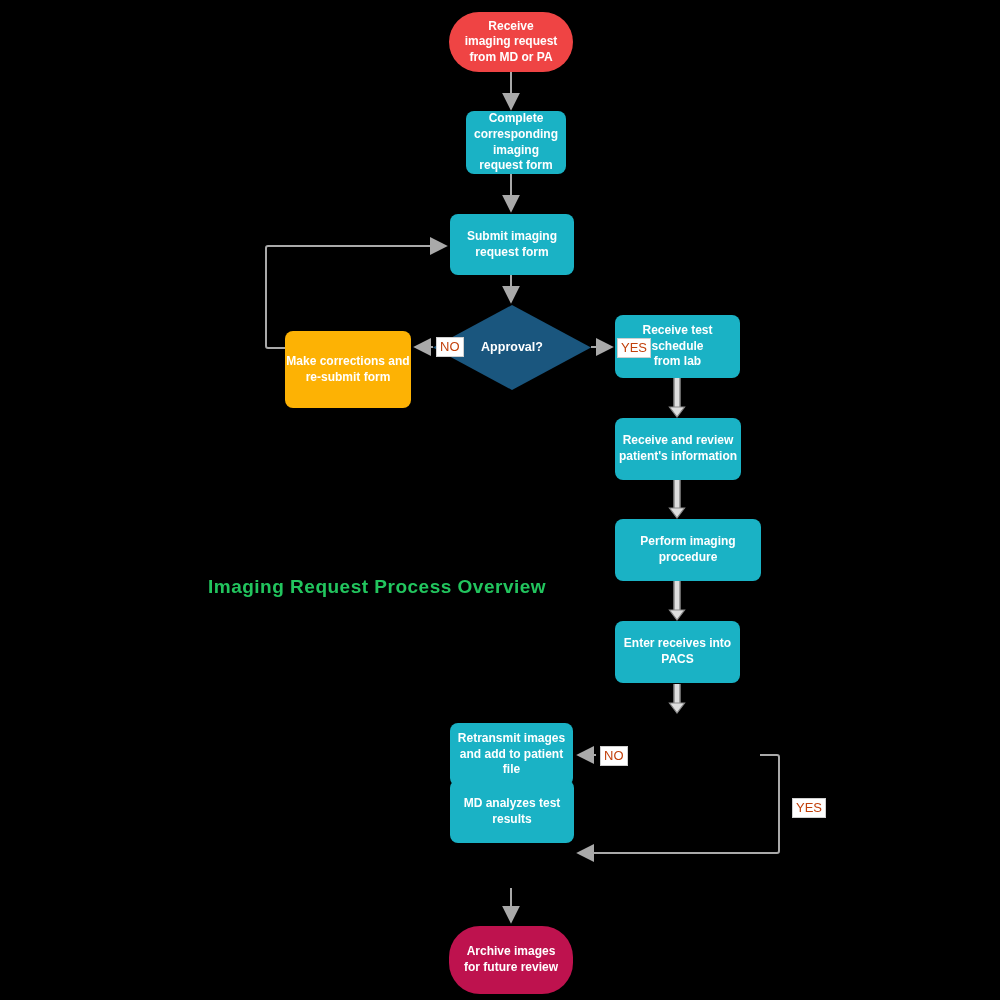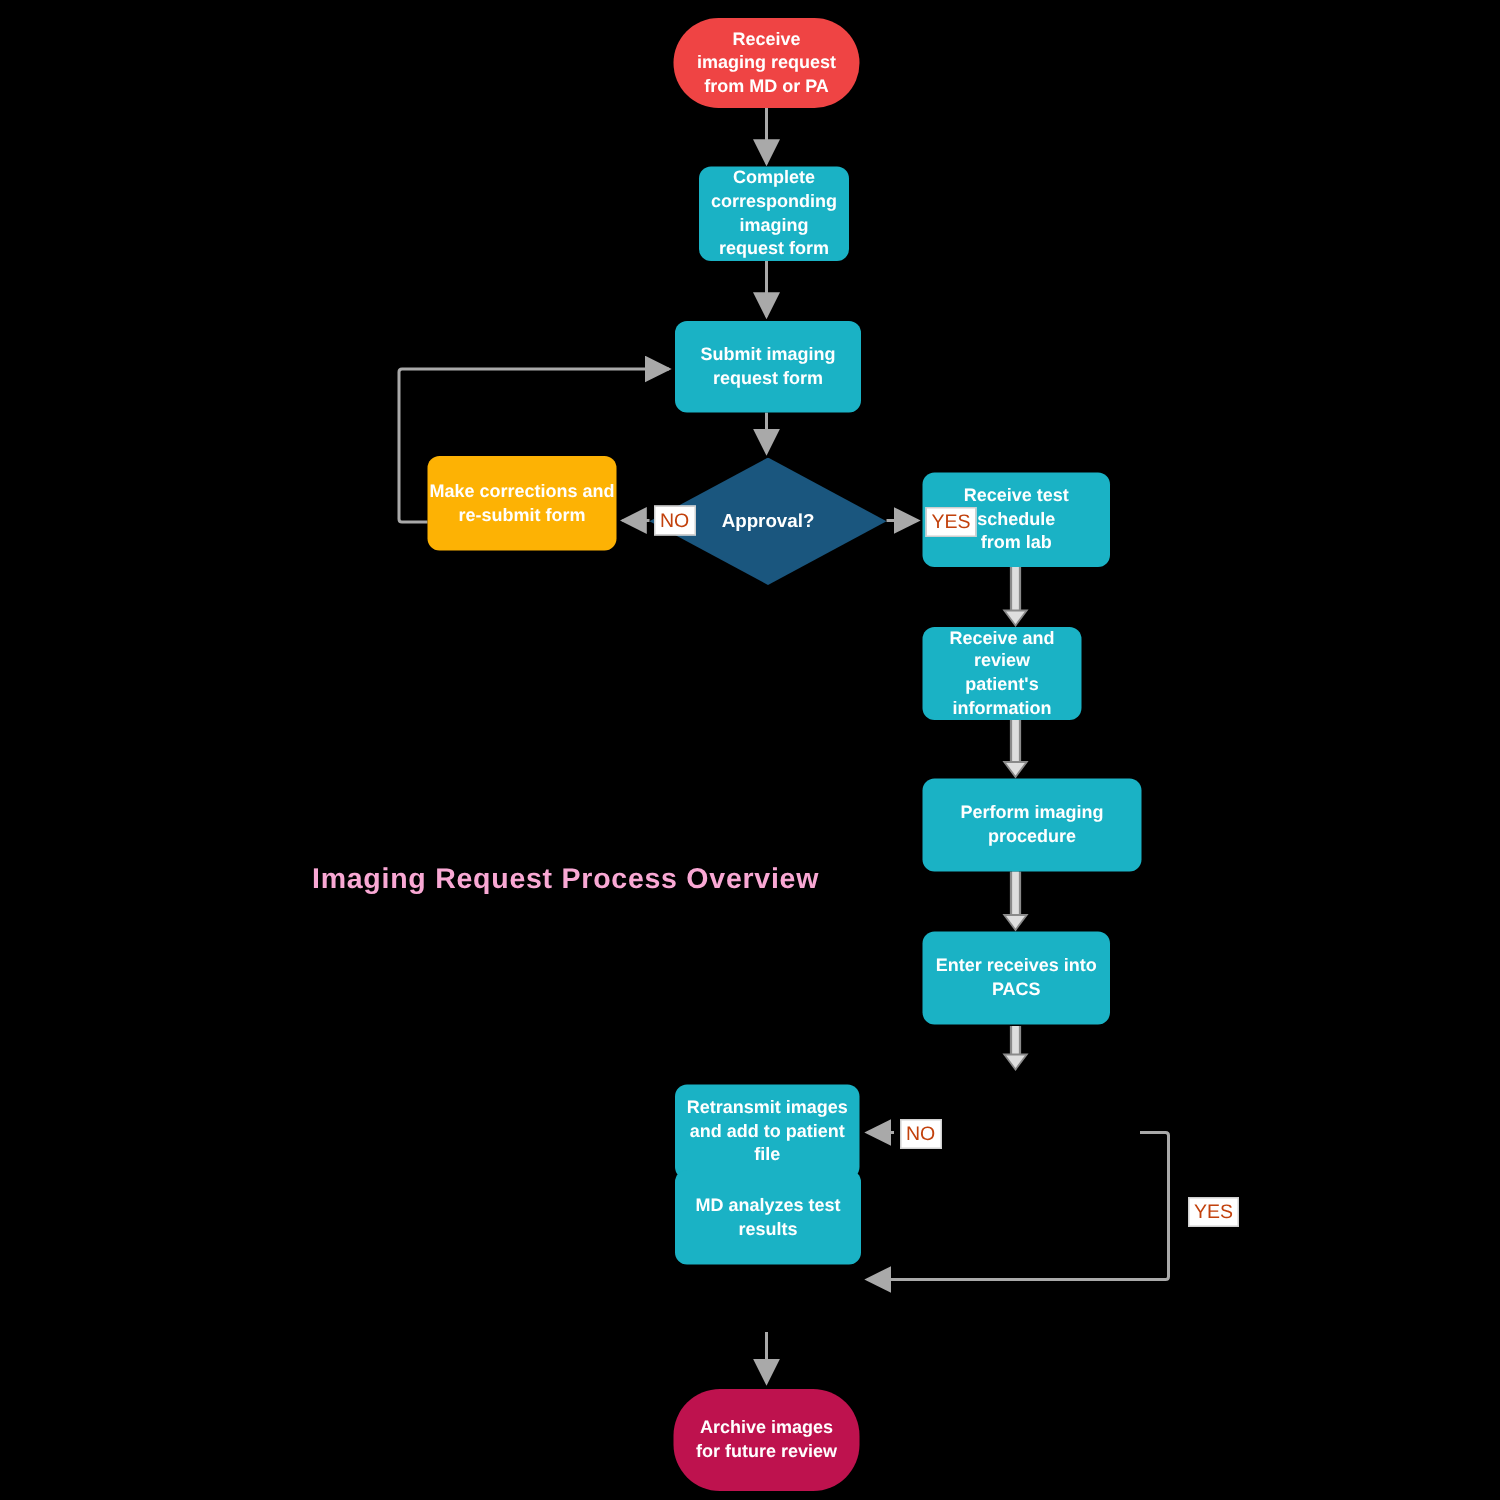--- a/index.html
+++ b/index.html
@@ -29,21 +29,21 @@
     background:#ffffff;
     color:#c2410c;
     font-size:13px;line-height:16px;
     padding:1px 3px;
     border:1px solid #cfcfcf;
     z-index:5;
     margin-left:28px;
   }
   #title{
     position:absolute;left:208px;top:576px;
-    font-size:19px;font-weight:bold;color:#f9a8d4;
+    font-size:19px;font-weight:bold;color:#22c55e;
     letter-spacing:0.5px;
   }
   svg.connectors{position:absolute;left:0;top:0;z-index:1;}
   .node{z-index:2;}
 </style>
 </head>
 <body>
 
 <div id="canvas">
 
@@ -95,27 +95,27 @@
 
   <div class="node process" style="left: 466px; top: 111px; width: 100px; height: 63px; background: rgb(26, 178, 197);">Complete
 corresponding imaging
 request form</div>
 
   <div class="node process" style="left: 450px; top: 214px; width: 124px; height: 61px; background: rgb(26, 178, 197);">Submit imaging
 request form</div>
 
   <div class="node decision" style="left: 433px; top: 305px; width: 158px; height: 85px; background: rgb(26, 86, 126);">Approval?</div>
 
-  <div class="node process" style="left: 285px; top: 304px; width: 126px; height: 63px; background: rgb(253, 178, 4);">Make corrections and
+  <div class="node process" style="left: 285px; top: 331px; width: 126px; height: 77px; background: rgb(253, 178, 4);">Make corrections and
 re-submit form</div>
 
   <div class="node process" style="left: 615px; top: 315px; width: 125px; height: 63px; background: rgb(26, 178, 197);">Receive test schedule
 from lab</div>
 
-  <div class="node process" style="left: 615px; top: 418px; width: 106px; height: 62px; background: rgb(26, 178, 197);">Receive and review
+  <div class="node process" style="left: 615px; top: 418px; width: 126px; height: 62px; background: rgb(26, 178, 197);">Receive and review
 patient's information</div>
 
   <div class="node process" style="left: 615px; top: 519px; width: 146px; height: 62px; background: rgb(26, 178, 197);">Perform imaging
 procedure</div>
 
   <div class="node process" style="left: 615px; top: 621px; width: 125px; height: 62px; background: rgb(26, 178, 197);">Enter receives into
 PACS</div>
 
 
   <div class="node process" style="left: 450px; top: 723px; width: 123px; height: 63px; background: rgb(26, 178, 197);">Retransmit images

